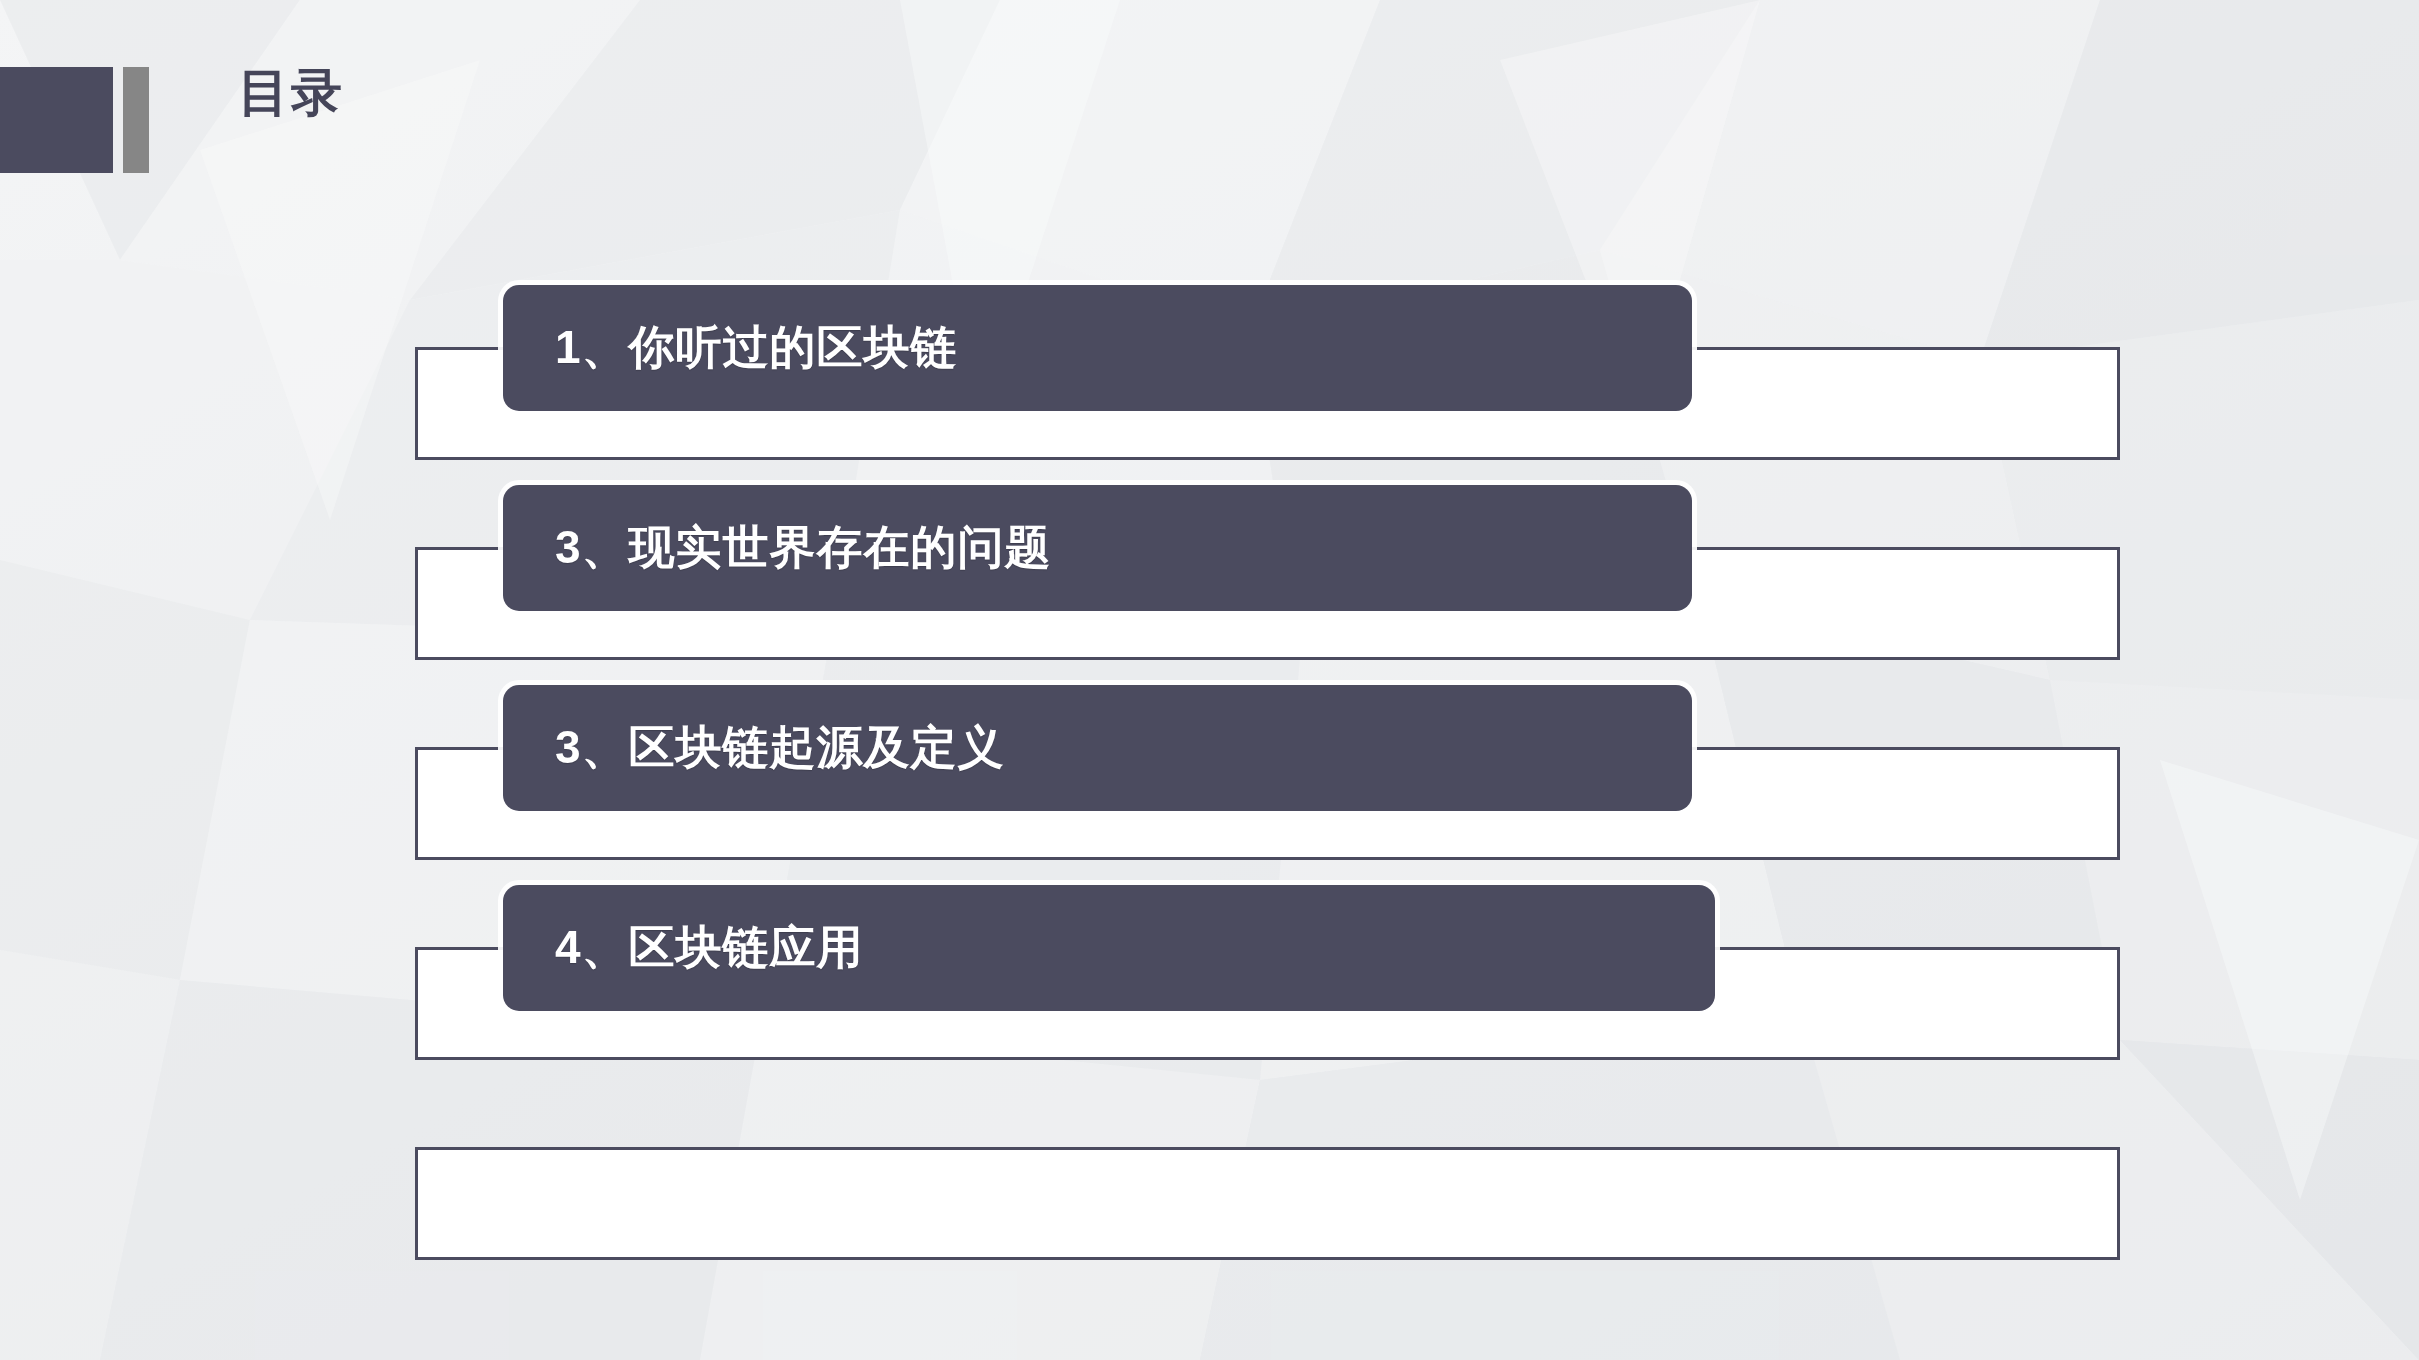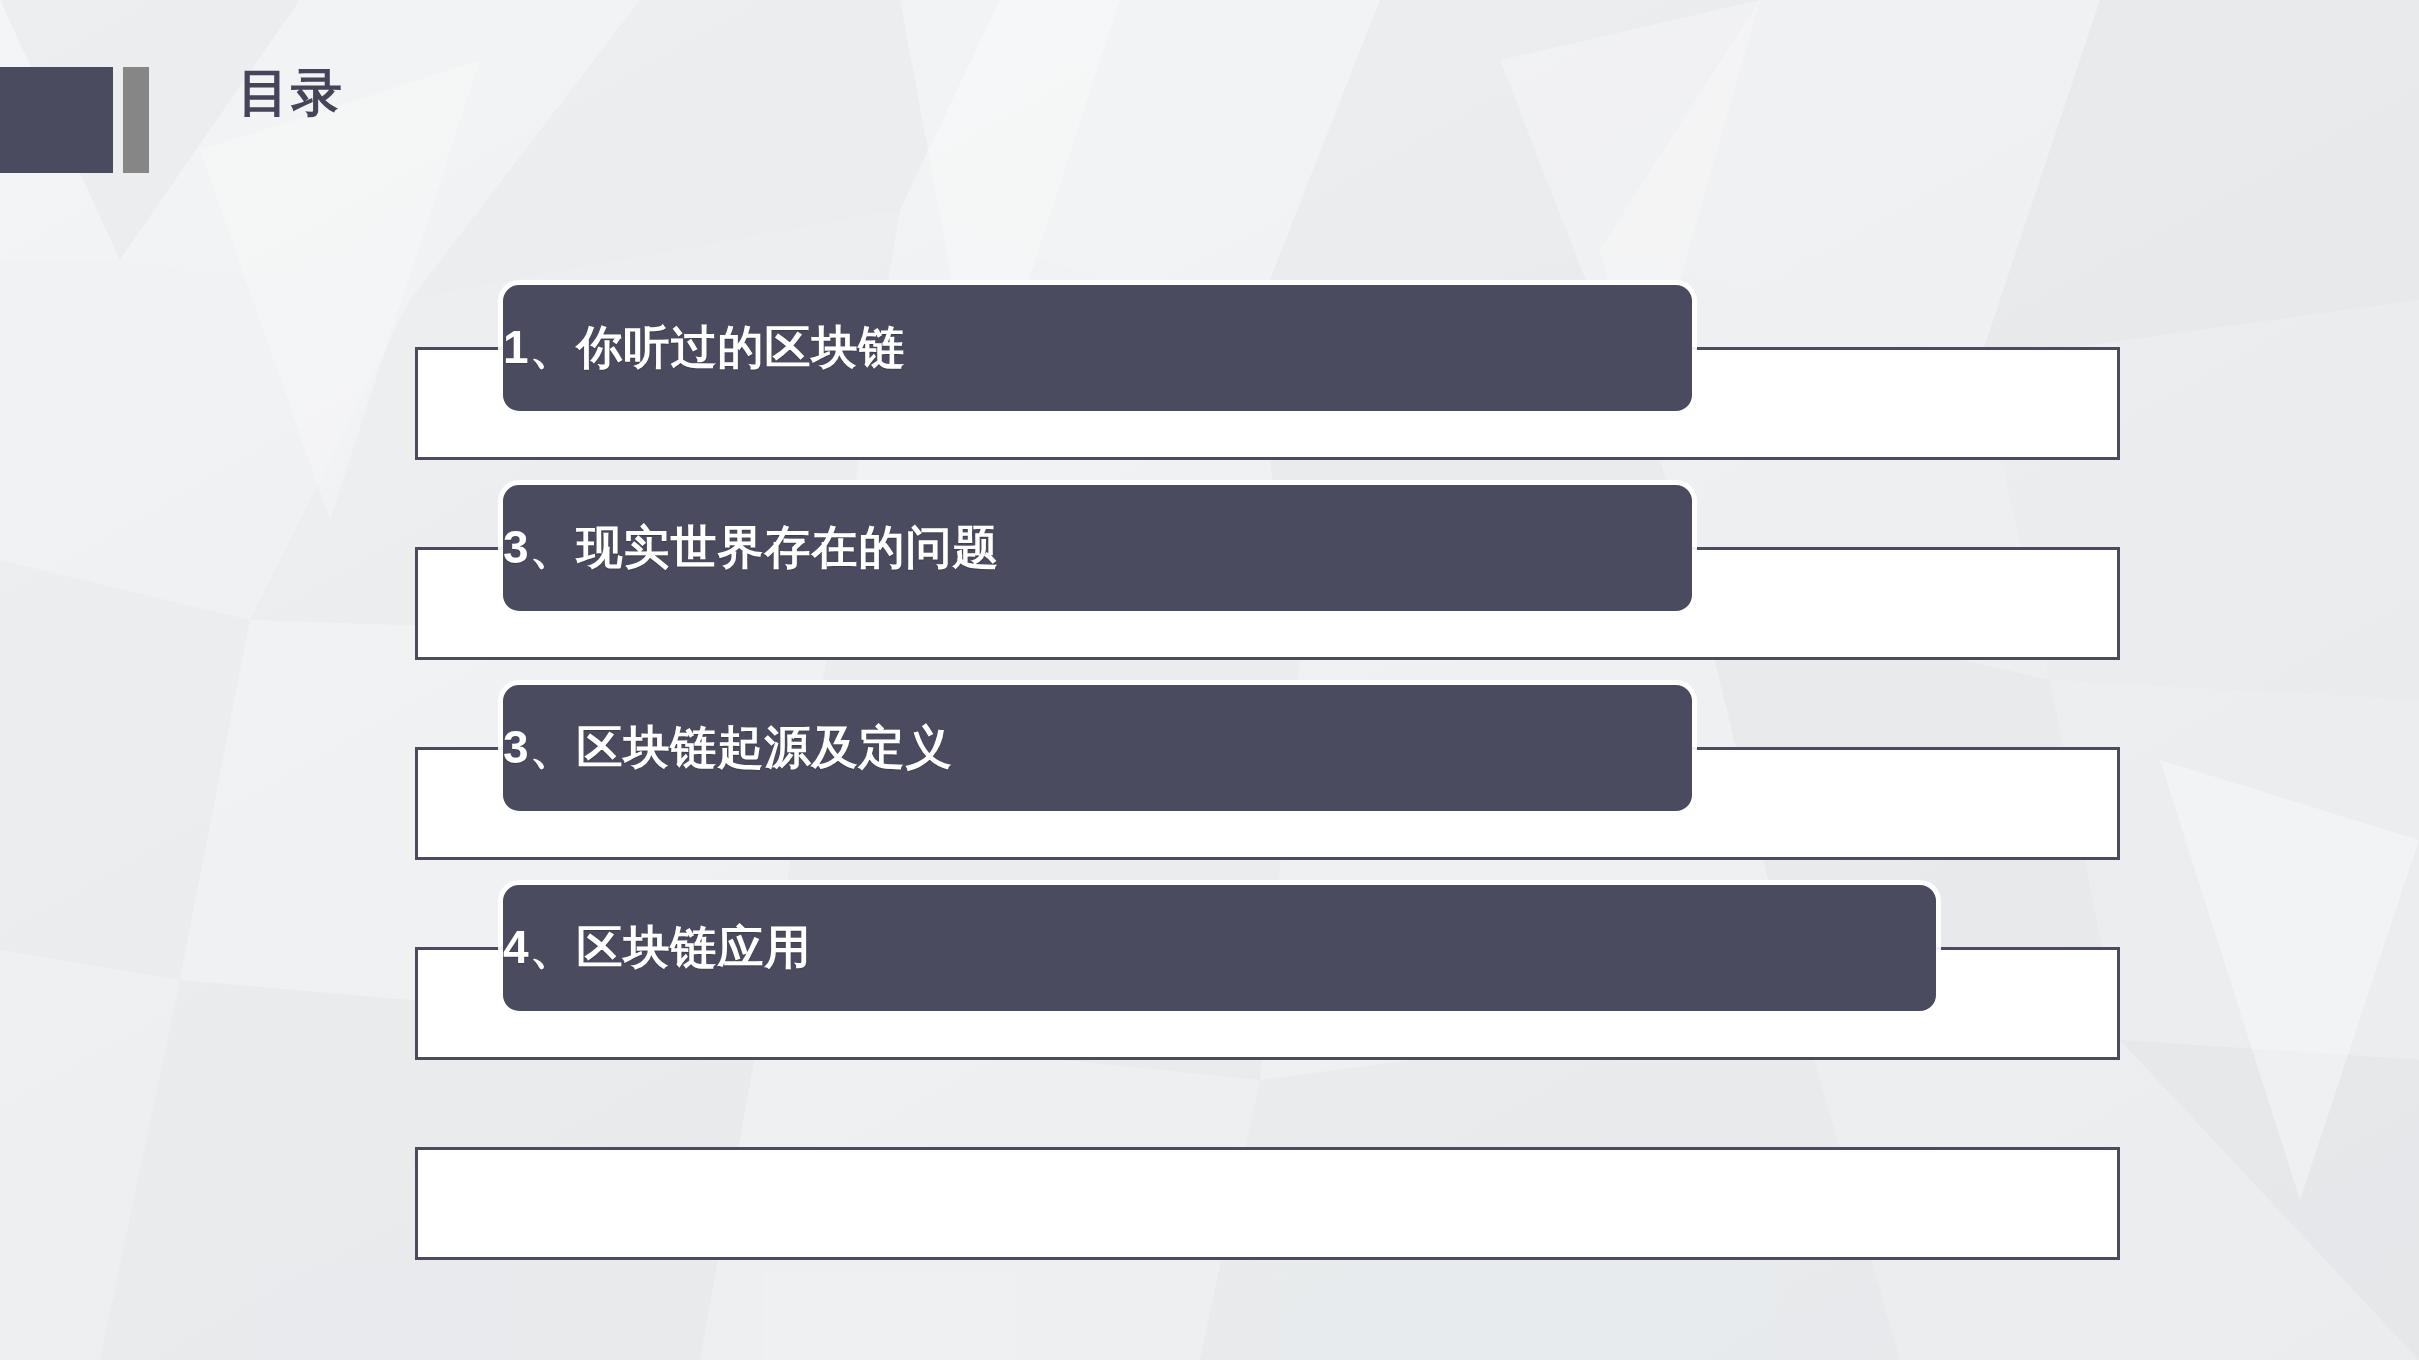--- a/index.html
+++ b/index.html
@@ -99,20 +99,21 @@
     border-radius: 16px;
     box-shadow: 0 0 0 5px rgba(255,255,255,0.92);
     display: flex;
     align-items: center;
   }
   .toc-label {
     color: #ffffff;
     font-size: 46px;
     font-weight: bold;
     letter-spacing: 1px;
+    margin-left: 52px;
     white-space: nowrap;
     text-shadow: 0 1px 1px rgba(0,0,0,0.18);
   }
 </style>
 </head>
 <body>
 
 <div id="slide">
 
   <svg id="bg-poly" viewBox="0 0 2419 1360" preserveAspectRatio="none">
@@ -182,21 +183,21 @@
 
     <div class="toc-row" style="top:685px">
       <div class="toc-outline"></div>
       <div class="toc-bar" style="width:1189px">
         <span class="toc-label">3、区块链起源及定义</span>
       </div>
     </div>
 
     <div class="toc-row" style="top:885px">
       <div class="toc-outline"></div>
-      <div class="toc-bar" style="width:1433px">
+      <div class="toc-bar" style="width:1212px">
         <span class="toc-label">4、区块链应用</span>
       </div>
     </div>
 
     <div class="toc-row" style="top:1085px">
       <div class="toc-outline"></div>
     </div>
 
   </div>
 </div>

